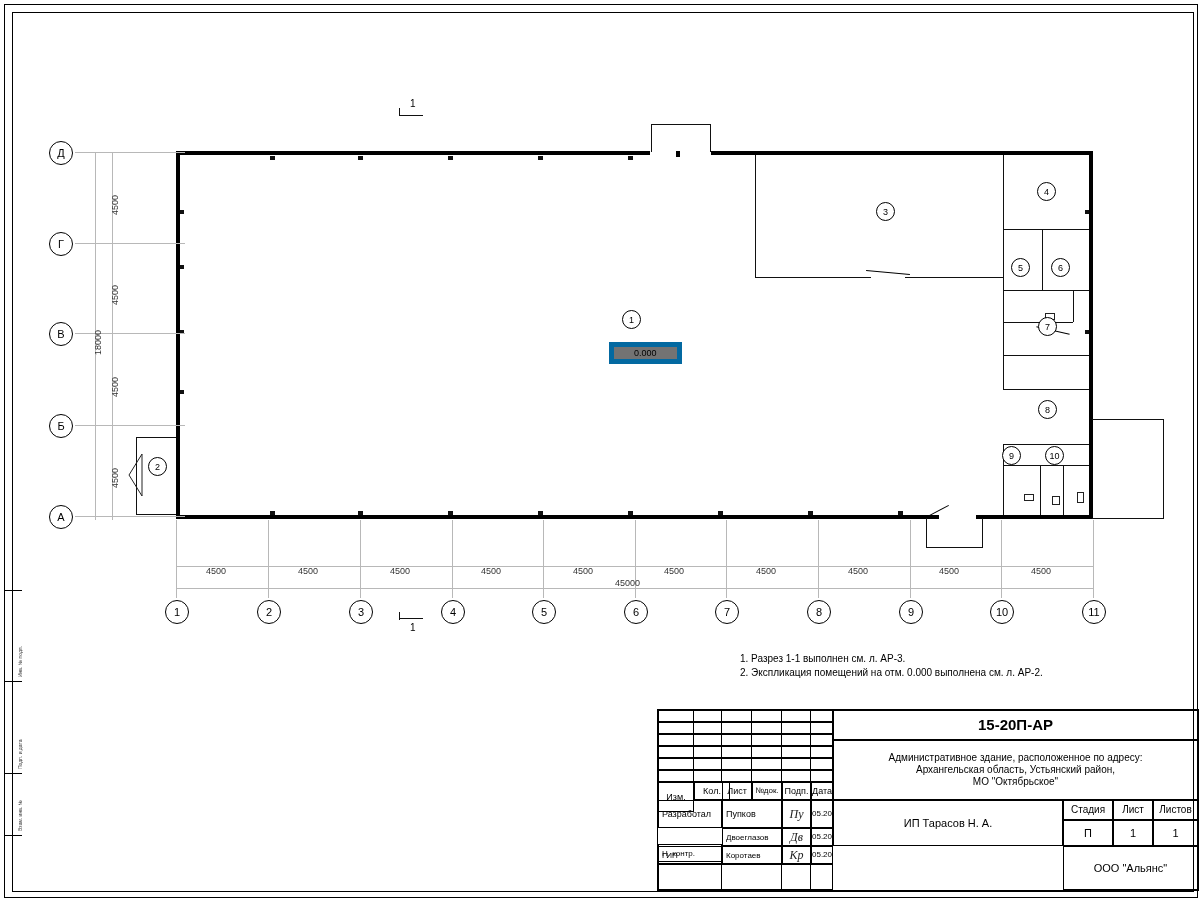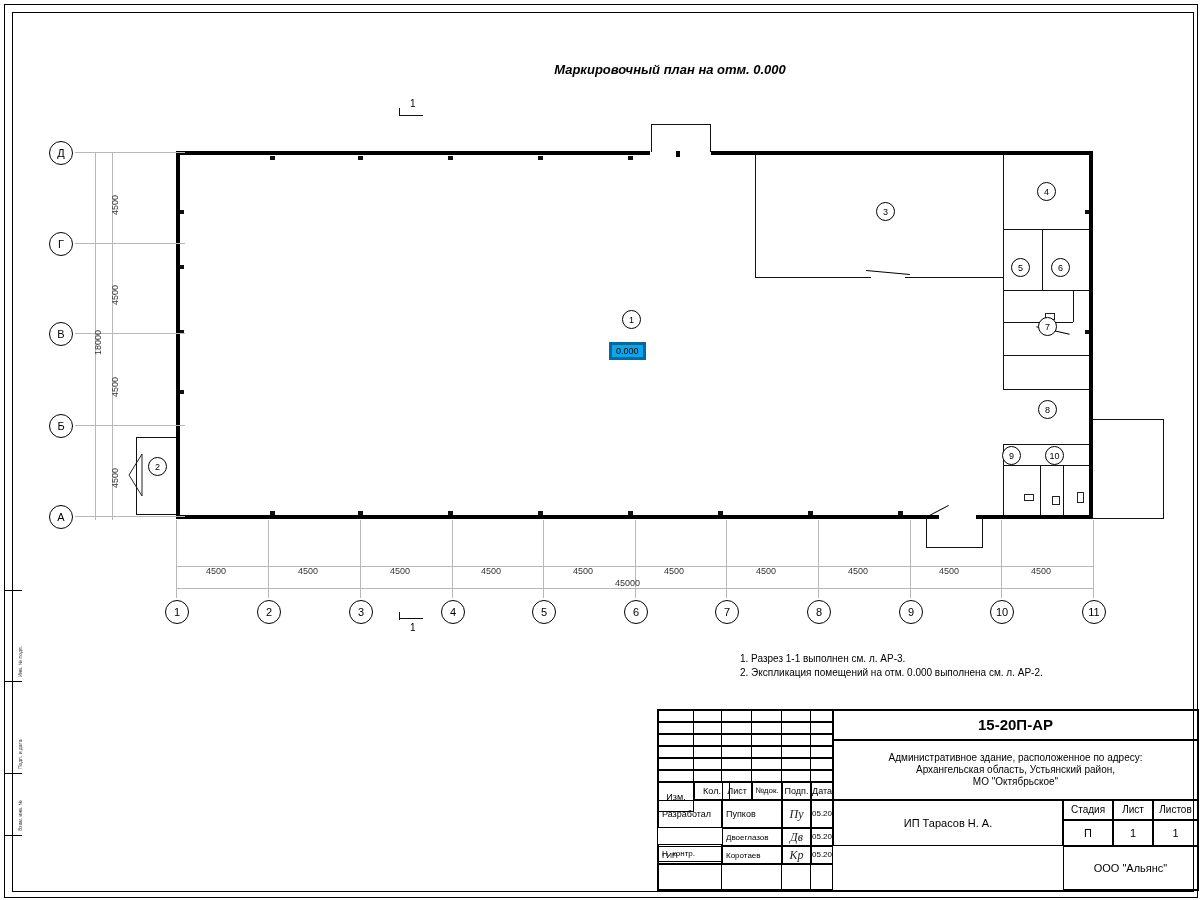--- a/index.html
+++ b/index.html
@@ -34,22 +34,22 @@
 
   
   .axis-c{position:absolute;width:22px;height:22px;border:1px solid #000;border-radius:50%;
           font-size:11px;display:flex;align-items:center;justify-content:center;background:#fff;}
   .room-c{position:absolute;width:17px;height:17px;border:1px solid #000;border-radius:50%;
           font-size:9px;display:flex;align-items:center;justify-content:center;background:#fff;}
 
   .dim-t{position:absolute;font-size:9px;color:#333;}
   .dim-v{position:absolute;font-size:9px;color:#333;transform:rotate(-90deg);transform-origin:left top;}
 
-  .elev-box{position:absolute;border:3px solid #0369a1;background:#0ea5e9;font-size:9px;
-            padding:1px 4px;}
+  .elev-box{position:absolute;border:5px solid #0369a1;background:#737373;font-size:9px;
+            padding:1px 20px;}
 
   .notes{position:absolute;left:740px;top:652px;font-size:10px;line-height:14px;}
 
   
   .tb{position:absolute;left:657px;top:709px;width:540px;height:180px;border:1px solid #000;
       font-size:9px;}
   .tb div{position:absolute;box-sizing:border-box;}
   .tb .b{border:1px solid #000;}
   .tb .ctr{display:flex;align-items:center;justify-content:center;text-align:center;line-height:12px;}
   .tb .lft{display:flex;align-items:center;padding-left:3px;}
@@ -74,21 +74,20 @@
     </div>
     <div class="cell c2">
       <span class="vtext" style="left:13px;top:88px;">Подп. и дата</span>
     </div>
     <div class="cell c3">
       <span class="vtext" style="left:13px;top:58px;">Взам. инв. №</span>
     </div>
     <div class="cell c4"></div>
   </div>
 
-  <div class="title-main">Маркировочный план на отм. 0.000</div>
 
   <div class="plan">
 
     <div class="wall" style="left:176px;top:151px;width:474px;height:4px;"></div>
     <div class="wall" style="left:711px;top:151px;width:382px;height:4px;"></div>
 
     <div class="thin" style="left:651px;top:124px;width:1px;height:28px;"></div>
     <div class="thin" style="left:651px;top:124px;width:60px;height:1px;"></div>
     <div class="thin" style="left:710px;top:124px;width:1px;height:28px;"></div>
     <div class="wall" style="left:676px;top:151px;width:4px;height:6px;"></div>

